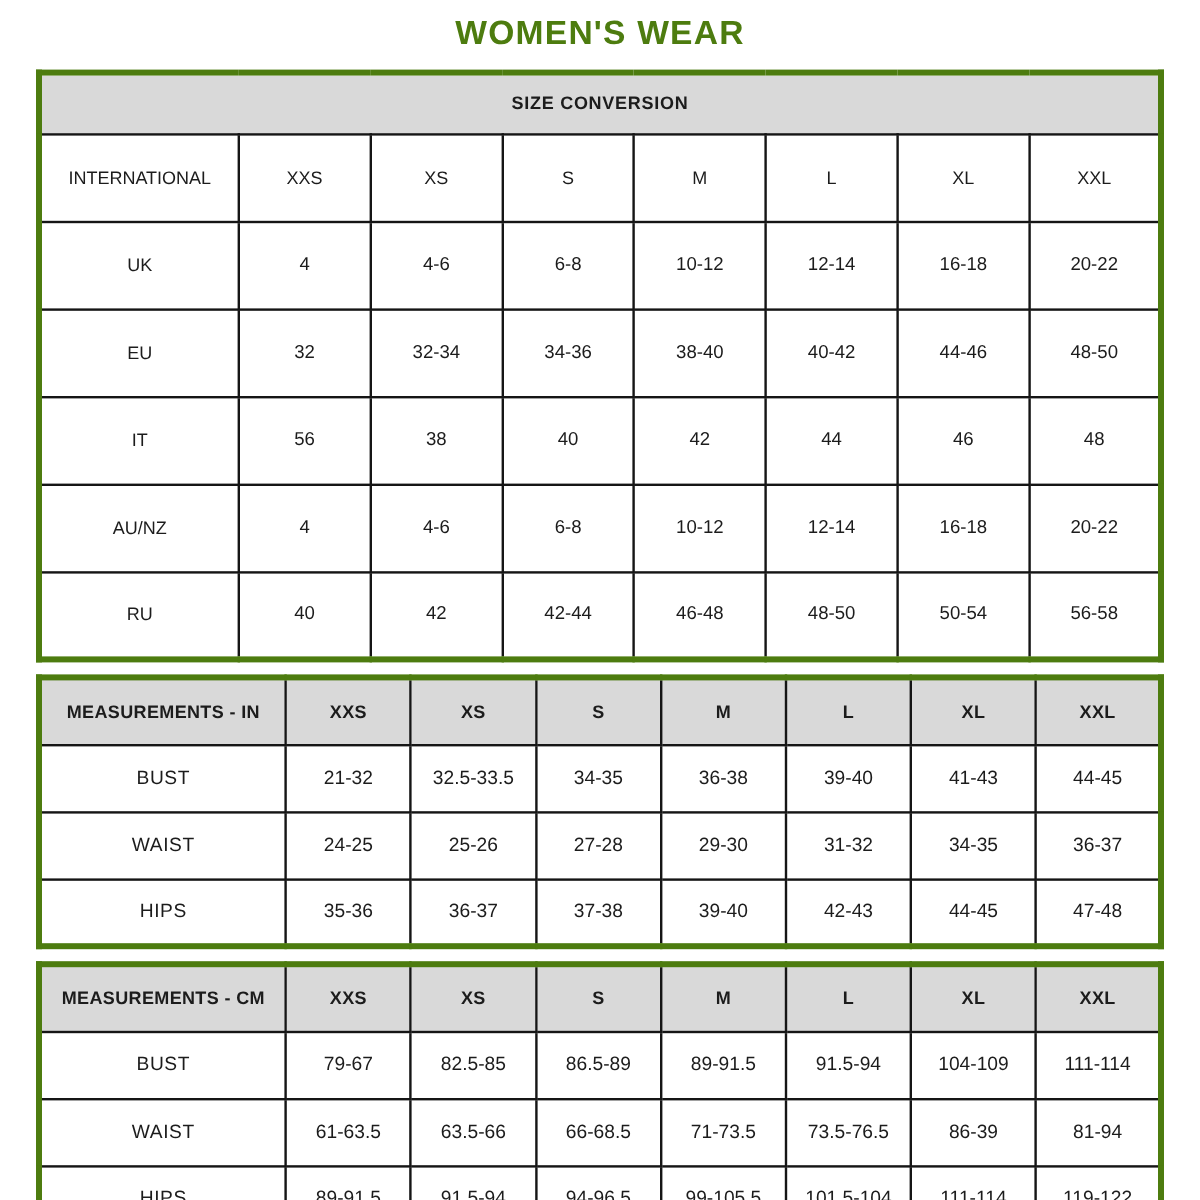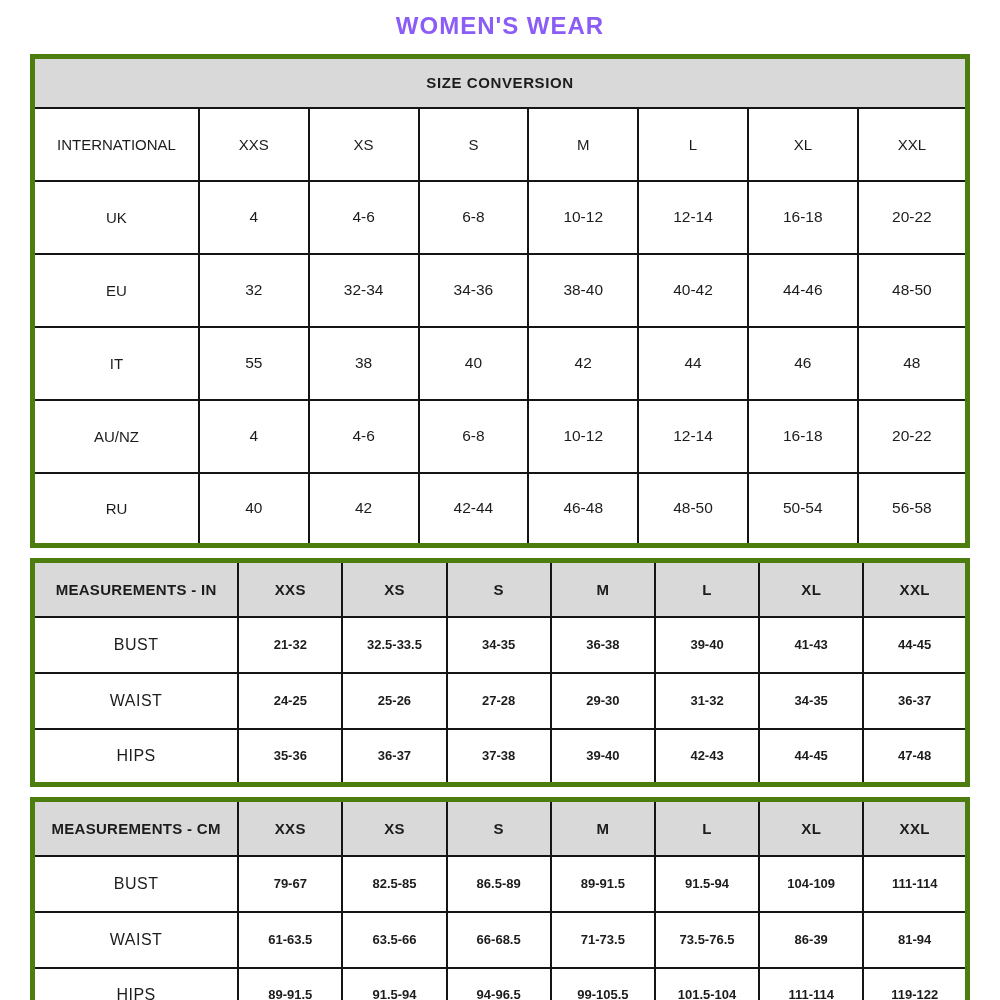--- a/index.html
+++ b/index.html
@@ -11,24 +11,24 @@
     color: #1c1c1c;
   }
   .page {
     width: 1000px;
     height: 1000px;
     box-sizing: border-box;
     padding-top: 12px;
   }
   .page-title {
     text-align: center;
-    font-size: 24px;
+    font-size: 28px;
     font-weight: 700;
     letter-spacing: 1px;
-    color: #8b5cf6;
+    color: #4d7c0f;
     margin: 0 0 14px 0;
   }
   table.tbl {
     width: 940px;
     margin: 0 auto 10px auto;
     border-collapse: collapse;
     table-layout: fixed;
     border: 5px solid #4d7c0f;
   }
   table.tbl th, table.tbl td {
@@ -60,21 +60,21 @@
   
   table.meas col.c0 { width: 22%; }
   table.meas tr { height: 56px; }
   table.meas thead th, table.meas thead td {
     background: #d9d9d9;
     font-size: 15px;
     font-weight: 700;
     letter-spacing: 0.3px;
   }
   table.meas tbody th { font-size: 16px; font-weight: 500; letter-spacing: 0.5px; }
-  table.meas tbody td { font-size: 13px; font-weight: 700; }
+  table.meas tbody td { font-size: 16px; font-weight: 400; }
 </style>
 </head>
 <body>
 
 <div class="page">
 
   <h1 class="page-title">WOMEN'S WEAR</h1>
 
   <table class="tbl" id="size-table">
     <colgroup>
@@ -118,21 +118,21 @@
           <td>32</td>
           <td>32-34</td>
           <td>34-36</td>
           <td>38-40</td>
           <td>40-42</td>
           <td>44-46</td>
           <td>48-50</td>
         </tr>
         <tr>
           <th>IT</th>
-          <td>55</td>
+          <td>56</td>
           <td>38</td>
           <td>40</td>
           <td>42</td>
           <td>44</td>
           <td>46</td>
           <td>48</td>
         </tr>
         <tr>
           <th>AU/NZ</th>
           <td>4</td>

